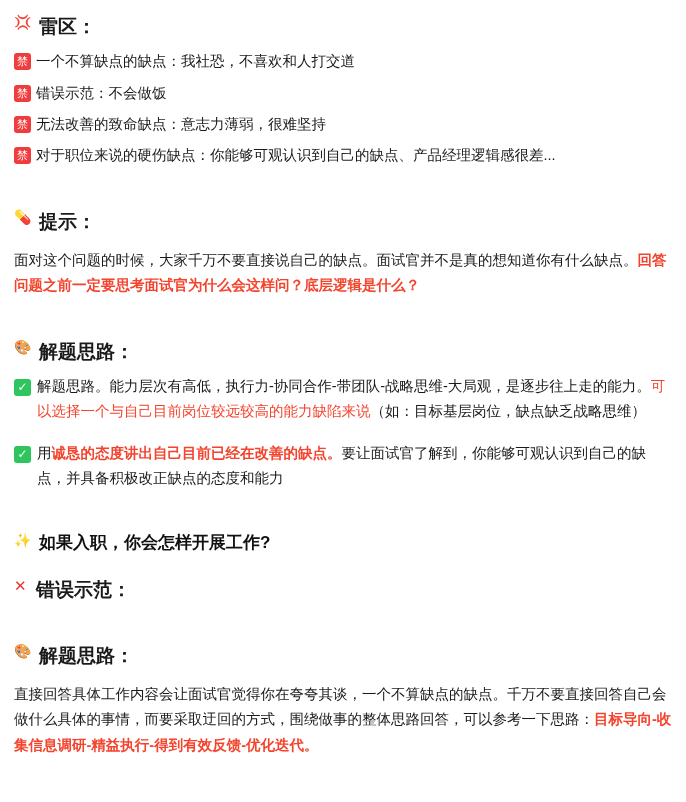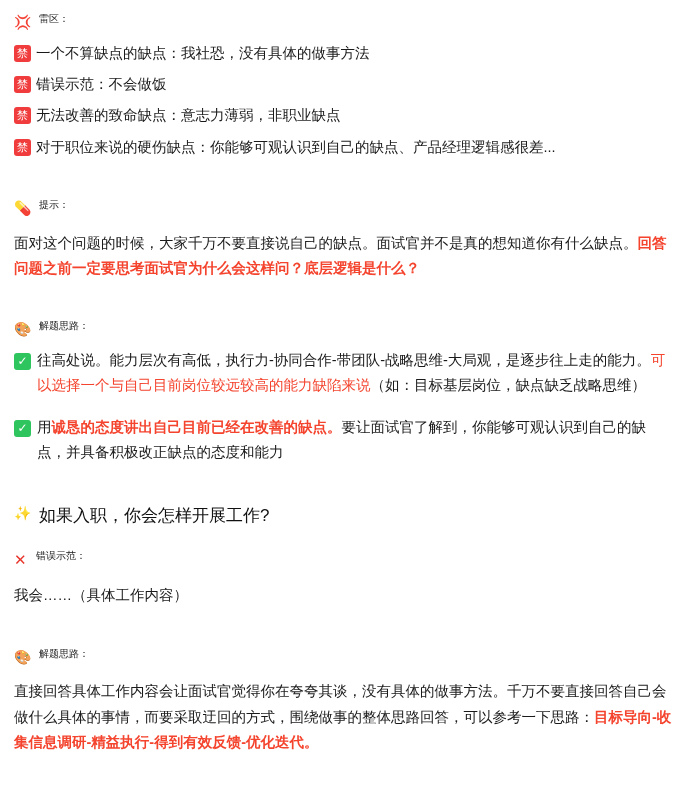--- a/index.html
+++ b/index.html
@@ -64,25 +64,25 @@
     flex: 0 0 auto;
     width: 18px;
     margin-right: 4px;
     color: #e8342a;
     font-size: 15px;
     font-weight: bold;
     line-height: 1.75;
   }
   .txt { flex: 1 1 auto; }
   .heading {
-    font-weight: normal;
-    font-size: 10px;
+    font-weight: bold;
+    font-size: 19px;
   }
   .section-title {
-    font-weight: normal;
+    font-weight: bold;
     font-size: 17px;
     color: #111;
   }
   .hl {
     color: #f4442e;
     font-weight: bold;
   }
   .hl-plain {
     color: #f4442e;
   }
@@ -95,29 +95,29 @@
 
 <div class="page">
 
   <div class="row">
     <span class="emoji">💢</span>
     <span class="txt heading">雷区：</span>
   </div>
 
   <div class="row">
     <span class="badge">禁</span>
-    <span class="txt">一个不算缺点的缺点：我社恐，没有具体的做事方法</span>
+    <span class="txt">一个不算缺点的缺点：我社恐，不喜欢和人打交道</span>
   </div>
   <div class="row">
     <span class="badge">禁</span>
     <span class="txt">错误示范：不会做饭</span>
   </div>
   <div class="row">
     <span class="badge">禁</span>
-    <span class="txt">无法改善的致命缺点：意志力薄弱，非职业缺点</span>
+    <span class="txt">无法改善的致命缺点：意志力薄弱，很难坚持</span>
   </div>
   <div class="row">
     <span class="badge">禁</span>
     <span class="txt">对于职位来说的硬伤缺点：你能够可观认识到自己的缺点、产品经理逻辑感很差...</span>
   </div>
 
   <div class="spacer-lg"></div>
 
   <div class="row">
     <span class="emoji">💊</span>
@@ -127,21 +127,21 @@
 
   <div class="spacer-lg"></div>
 
   <div class="row">
     <span class="emoji">🎨</span>
     <span class="txt heading">解题思路：</span>
   </div>
 
   <div class="row">
     <span class="check">✓</span>
-    <span class="txt"><span>往高处说。能力层次有高低，执行力-协同合作-带团队-战略思维-大局观，是逐步往上走的能力。</span><span class="hl-plain">可以选择一个与自己目前岗位较远较高的能力缺陷来说</span><span>（如：目标基层岗位，缺点缺乏战略思维）</span></span>
+    <span class="txt"><span>解题思路。能力层次有高低，执行力-协同合作-带团队-战略思维-大局观，是逐步往上走的能力。</span><span class="hl-plain">可以选择一个与自己目前岗位较远较高的能力缺陷来说</span><span>（如：目标基层岗位，缺点缺乏战略思维）</span></span>
   </div>
 
   <div class="spacer-sm"></div>
 
   <div class="row">
     <span class="check">✓</span>
     <span class="txt"><span>用</span><span class="hl">诚恳的态度讲出自己目前已经在改善的缺点。</span><span>要让面试官了解到，你能够可观认识到自己的缺点，并具备积极改正缺点的态度和能力</span></span>
   </div>
 
   <div class="spacer-lg"></div>
@@ -150,23 +150,22 @@
     <span class="emoji">✨</span>
     <span class="txt section-title">如果入职，你会怎样开展工作?</span>
   </div>
 
   <div class="spacer-sm"></div>
 
   <div class="row tight">
     <span class="xmark">✕</span>
     <span class="txt heading">错误示范：</span>
   </div>
-  <p>我会……（具体工作内容）</p>
 
   <div class="spacer-lg"></div>
 
   <div class="row">
     <span class="emoji">🎨</span>
     <span class="txt heading">解题思路：</span>
   </div>
-  <p><span>直接回答具体工作内容会让面试官觉得你在夸夸其谈，没有具体的做事方法。千万不要直接回答自己会做什么具体的事情，而要采取迂回的方式，围绕做事的整体思路回答，可以参考一下思路：</span><span class="hl">目标导向-收集信息调研-精益执行-得到有效反馈-优化迭代。</span></p>
+  <p><span>直接回答具体工作内容会让面试官觉得你在夸夸其谈，一个不算缺点的缺点。千万不要直接回答自己会做什么具体的事情，而要采取迂回的方式，围绕做事的整体思路回答，可以参考一下思路：</span><span class="hl">目标导向-收集信息调研-精益执行-得到有效反馈-优化迭代。</span></p>
 
 </div>
 
 </body></html>

